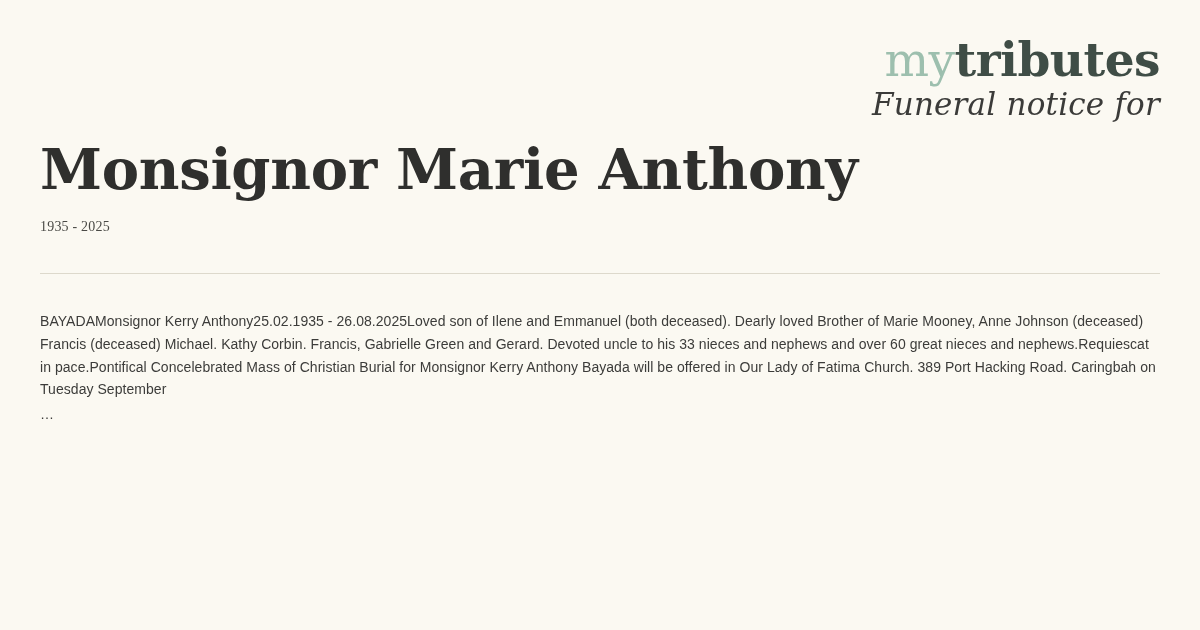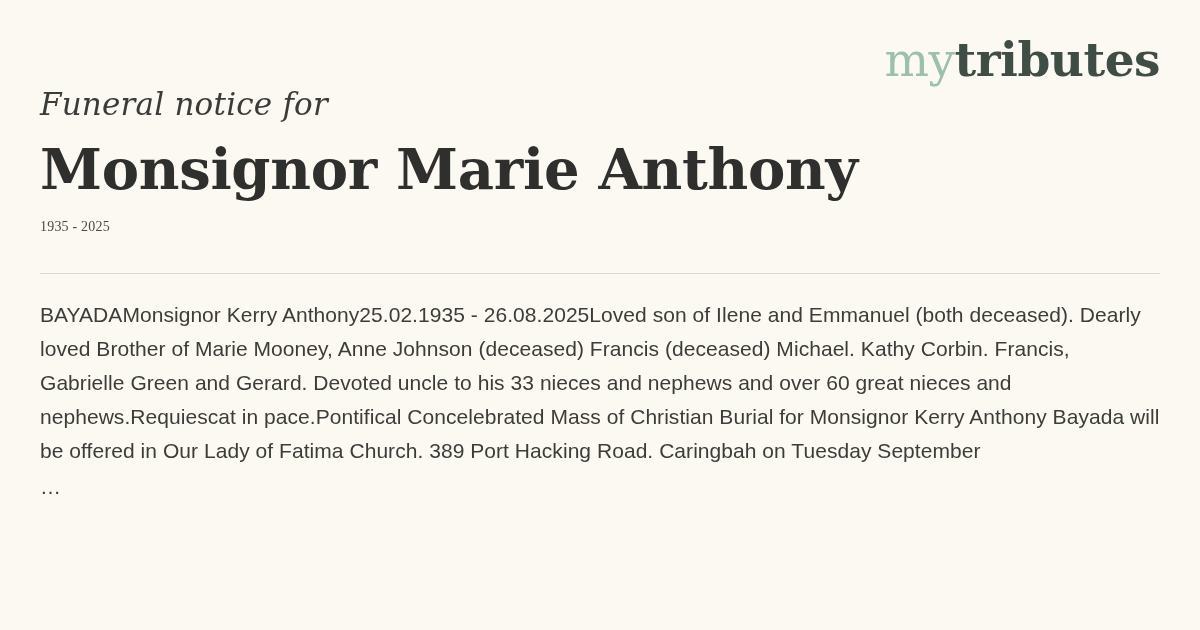--- a/index.html
+++ b/index.html
@@ -40,20 +40,21 @@
   }
   .eyebrow {
     margin: 0;
     padding-top: 86px;
     font-family: "DejaVu Serif", "Liberation Serif", serif;
     font-style: italic;
     font-weight: 400;
     font-size: 31px;
     color: #3b3b39;
     letter-spacing: 0.2px;
+    text-align: right;
   }
   .name {
     margin: 16px 0 0 0;
     font-family: "DejaVu Serif", "Liberation Serif", serif;
     font-weight: 700;
     font-size: 56px;
     line-height: 1.13;
     letter-spacing: -0.3px;
     color: #2f2f2d;
   }
@@ -67,22 +68,22 @@
     letter-spacing: 0.2px;
     font-family: Liberation Serif, serif;
   }
   .divider {
     margin-top: 38px;
     border: 0;
     border-top: 1px solid #ddd9cc;
     height: 0;
   }
   .notice {
-    margin: 24px 0 0 0;
-    font-size: 21px;
+    margin: 36px 0 0 0;
+    font-size: 14px;
     line-height: 1.62;
     color: #3c3c3a;
     letter-spacing: 0.05px;
   }
   .ellipsis {
     display: block;
     margin-top: 2px;
   }
 </style>
 </head>

